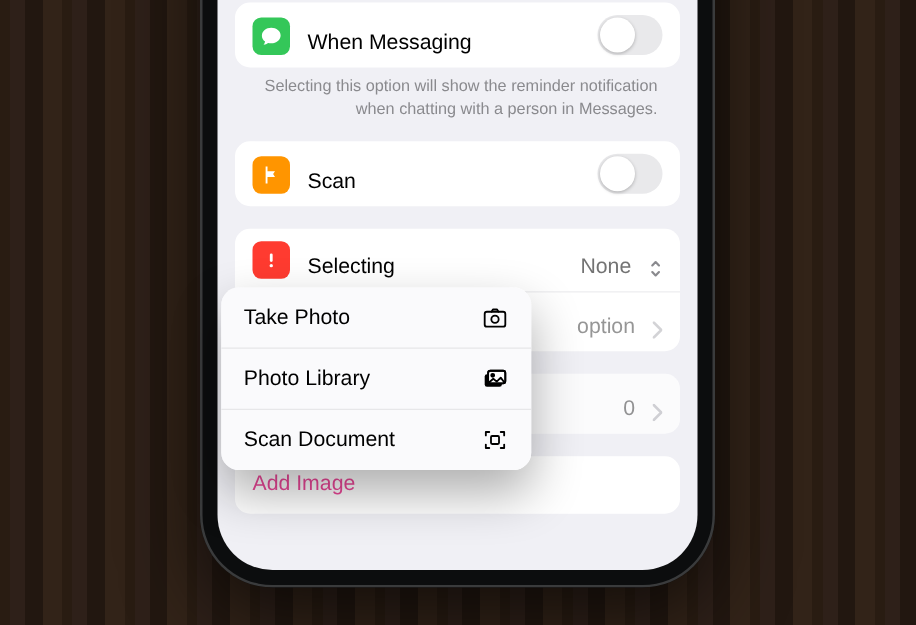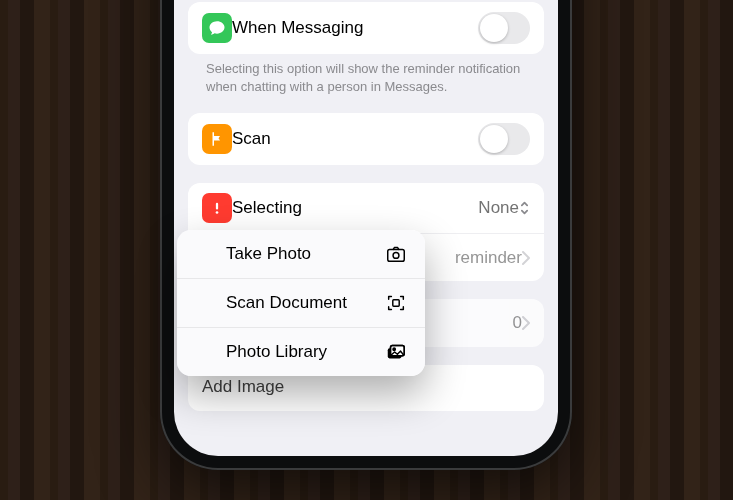--- a/index.html
+++ b/index.html
@@ -44,23 +44,24 @@
     padding: 0 14px 20px;
   }
   .group {
     background: #ffffff;
     border-radius: 12px;
     overflow: hidden;
     margin-top: 18px;
   }
   .row {
     display: flex;
-    align-items: center;
+    align-items: flex-end;
     padding: 10px 14px;
     min-height: 48px;
+    gap: 14px;
   }
   .row + .row { border-top: 1px solid #e8e8ec; }
   .row .label {
     font-size: 17px;
     color: #000;
     flex: 1;
   }
   .app-icon {
     width: 30px; height: 30px;
     border-radius: 7px;
@@ -82,35 +83,36 @@
     position: absolute; left: 2px; top: 2px;
     width: 28px; height: 28px;
     background: #fff; border-radius: 14px;
     box-shadow: 0 1px 3px rgba(0,0,0,0.25);
   }
   .footer-note {
     font-size: 13px;
     color: #8a8a8e;
     padding: 6px 18px 0;
     line-height: 1.35;
+    text-align: right;
   }
   .value-text {
     font-size: 17px;
     color: #737373;
   }
   .chevron {
     width: 8px; height: 14px;
     flex-shrink: 0;
   }
   .chevron svg { width: 8px; height: 14px; display: block; }
   .updown svg { width: 11px; height: 16px; display: block; }
   .add-image-row {
     padding: 12px 14px 14px;
     font-size: 17px;
-    color: #404040;
+    color: #ec4899;
   }
 
   
   .popup {
     position: absolute;
     left: 177px;
     top: 230px;
     width: 248px;
     background: rgba(250,250,252,0.96);
     border-radius: 14px;
@@ -119,21 +121,21 @@
     backdrop-filter: blur(10px);
   }
   .popup .prow {
     display: flex;
     align-items: center;
     padding: 13px 18px;
     gap: 14px;
     border-bottom: 1px solid rgba(0,0,0,0.08);
   }
   .popup .prow:last-child { border-bottom: none; }
-  .popup .plabel { flex: 1; font-size: 17px; color: #000; margin-left: 31px; }
+  .popup .plabel { flex: 1; font-size: 17px; color: #000; }
   .popup .picon { width: 22px; height: 22px; display:flex; align-items:center; justify-content:center; }
   .popup .picon svg { width: 22px; height: 22px; }
 
   
   .dimmed { opacity: 0.75; }
 </style>
 </head>
 <body>
 
 <div class="wood"></div>
@@ -183,21 +185,21 @@
           <div class="value-text">None</div>
           <div class="updown">
             <svg viewBox="0 0 12 18" fill="none" stroke="#8a8a8e" stroke-width="2" stroke-linecap="round" stroke-linejoin="round">
                 <polyline points="3,6 6,3 9,6"></polyline>
                 <polyline points="3,12 6,15 9,12"></polyline>
               </svg>
           </div>
         </div>
         <div class="row dimmed">
           <div class="label"></div>
-          <div class="value-text">reminder</div>
+          <div class="value-text">option</div>
           <div class="chevron">
             <svg viewBox="0 0 8 14" fill="none" stroke="#c5c5c9" stroke-width="2" stroke-linecap="round" stroke-linejoin="round">
                 <polyline points="1,1 7,7 1,13"></polyline>
               </svg>
           </div>
         </div>
       </div>
 
       <div class="group dimmed">
         <div class="row">
@@ -220,40 +222,40 @@
 </div>
 
 <div class="popup">
   <div class="prow">
     <div class="plabel">Take Photo</div>
     <div class="picon">
       <svg viewBox="0 0 24 24" fill="none" stroke="#000" stroke-width="1.6" stroke-linecap="round" stroke-linejoin="round">
           <rect x="3" y="7" width="18" height="13" rx="2"></rect>
           <path d="M9 7l1.2-2h3.6L15 7"></path>
           <circle cx="12" cy="13.5" r="3.2"></circle>
+        </svg>
+    </div>
+  </div>
+  <div class="prow">
+    <div class="plabel">Photo Library</div>
+    <div class="picon">
+      <svg viewBox="0 0 24 24" fill="none" stroke="#000" stroke-width="1.6" stroke-linecap="round" stroke-linejoin="round">
+          <rect x="3" y="8" width="15" height="11" rx="2" fill="#000" stroke="none"></rect>
+          <rect x="6" y="5" width="15" height="11" rx="2" fill="#fff"></rect>
+          <rect x="6" y="5" width="15" height="11" rx="2"></rect>
+          <circle cx="10" cy="9" r="1.3" fill="#000"></circle>
+          <path d="M7 15l3.5-3 3 2.5L17 11l3 4" fill="none"></path>
         </svg>
     </div>
   </div>
   <div class="prow">
     <div class="plabel">Scan Document</div>
     <div class="picon">
       <svg viewBox="0 0 24 24" fill="none" stroke="#000" stroke-width="1.6" stroke-linecap="round" stroke-linejoin="round">
           <path d="M4 8V5h3"></path>
           <path d="M20 8V5h-3"></path>
           <path d="M4 16v3h3"></path>
           <path d="M20 16v3h-3"></path>
           <rect x="8.5" y="8.5" width="7" height="7" rx="1"></rect>
         </svg>
     </div>
   </div>
-  <div class="prow">
-    <div class="plabel">Photo Library</div>
-    <div class="picon">
-      <svg viewBox="0 0 24 24" fill="none" stroke="#000" stroke-width="1.6" stroke-linecap="round" stroke-linejoin="round">
-          <rect x="3" y="8" width="15" height="11" rx="2" fill="#000" stroke="none"></rect>
-          <rect x="6" y="5" width="15" height="11" rx="2" fill="#fff"></rect>
-          <rect x="6" y="5" width="15" height="11" rx="2"></rect>
-          <circle cx="10" cy="9" r="1.3" fill="#000"></circle>
-          <path d="M7 15l3.5-3 3 2.5L17 11l3 4" fill="none"></path>
-        </svg>
-    </div>
-  </div>
 </div>
 
 </body></html>

